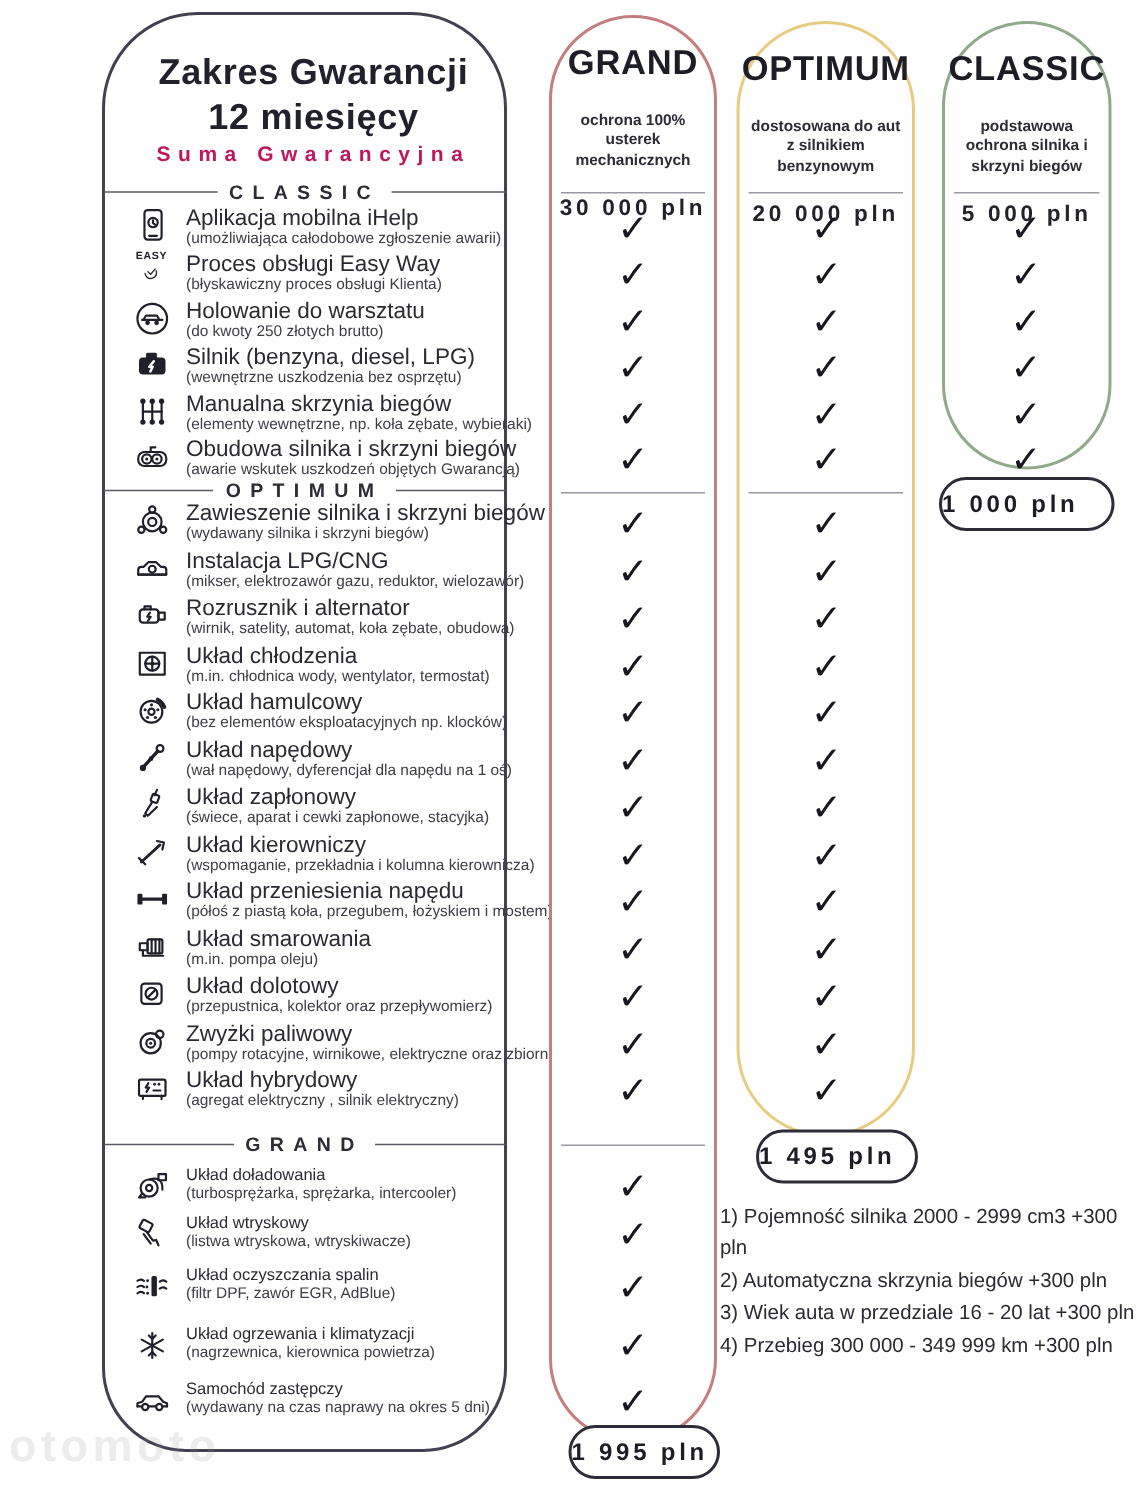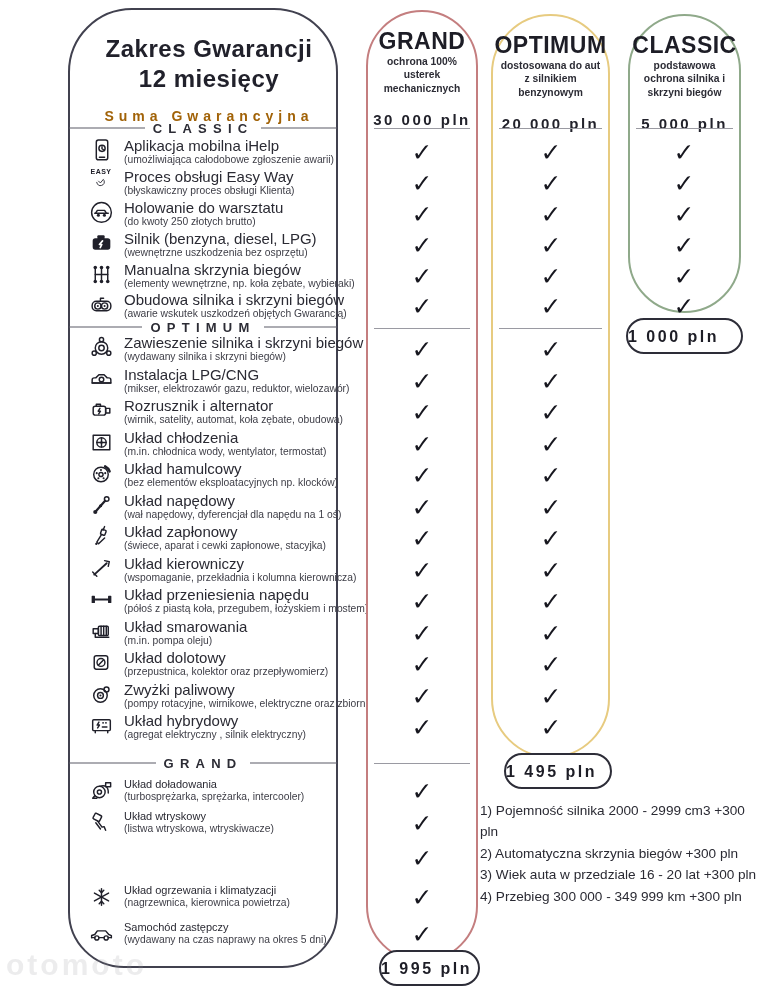--- a/index.html
+++ b/index.html
@@ -3,21 +3,21 @@
 <meta charset="utf-8">
 <style>
   html,body{margin:0;padding:0;background:#fff;}
   .canvas{position:relative;width:764px;height:1000px;background:#fff;overflow:hidden;
           font-family:"Liberation Sans","DejaVu Sans",sans-serif;color:#22222b;}
   
   .lp{position:absolute;left:68px;top:8px;width:270px;height:960px;border:2px solid #41414f;
       border-radius:64px 64px 56px 56px;background:#fff;box-sizing:border-box;padding-left:12px;}
   .t1{text-align:center;font-size:24px;font-weight:bold;letter-spacing:.5px;line-height:1.25;color:#21212b;}
   .lp-head{padding-top:24px;}
-  .t2{text-align:center;font-size:14px;font-weight:bold;letter-spacing:5px;margin-top:14px;color:#a16207;}
+  .t2{text-align:center;font-size:14px;font-weight:bold;letter-spacing:5px;color:#be185d;}
   
   .secdiv{position:absolute;left:69px;width:268px;display:flex;align-items:center;transform:translateY(-50%);}
   .dl{flex:1;height:1px;background:#5a5a66;}
   .dt{font-size:13px;font-weight:bold;letter-spacing:.48em;padding:0 8px;color:#2c2c35;white-space:nowrap;}
   
   .row{position:absolute;left:86px;width:252px;display:flex;align-items:flex-start;gap:8px;transform:translateY(-50%);}
   .ic{flex:0 0 30px;display:flex;flex-direction:column;align-items:center;justify-content:center;}
   .ic svg{width:27px;height:27px;display:block;}
   .ln{fill:none;stroke:#20202a;stroke-width:1.4;stroke-linecap:round;stroke-linejoin:round;}
   .lnw{fill:none;stroke:#fff;stroke-width:1.6;stroke-linecap:round;stroke-linejoin:round;}
@@ -26,21 +26,21 @@
   .rt b{font-weight:500;font-size:15px;line-height:1.15;color:#2a2a33;font-style:normal;white-space:nowrap;}
   .rt i{font-style:normal;font-size:10.3px;line-height:1.25;color:#3d3d46;white-space:nowrap;}
   .row-lg .rt b{font-size:11px;}
   .easy-t{font-style:normal;font-size:7px;font-weight:bold;letter-spacing:.5px;line-height:1;color:#20202a;}
   
   .pill{position:absolute;background:#fff;box-sizing:border-box;text-align:center;}
   .pill-g{left:366px;top:10px;width:112px;height:952px;border:2px solid #c47e7f;border-radius:58px;}
   .pill-o{left:491px;top:14px;width:119px;height:744px;border:2px solid #e7cb80;border-radius:60px;}
   .pill-c{left:628px;top:14px;width:113px;height:299px;border:2px solid #8fa98a;border-radius:57px;}
   .pname{margin-top:16px;font-size:23px;font-weight:800;letter-spacing:.5px;color:#1d1d26;}
-  .ptag{margin-top:0;padding:0 7px;font-size:10.3px;font-weight:bold;line-height:1.3;color:#2c2c35;}
+  .ptag{margin-top:19px;padding:0 7px;font-size:10.3px;font-weight:bold;line-height:1.3;color:#2c2c35;}
   .psum{margin-top:16px;font-size:15px;font-weight:bold;letter-spacing:2.5px;color:#22222b;}
   .pdiv{position:absolute;height:1px;background:#9a9aa2;}
   
   .chk{position:absolute;transform:translate(-50%,-50%);font-family:"DejaVu Sans",sans-serif;
        font-size:25px;font-weight:400;color:#17171f;}
   
   .badge{position:absolute;height:36px;line-height:34px;border:2.5px solid #2d2d38;border-radius:19px;
          background:#fff;font-size:16px;font-weight:bold;letter-spacing:2.5px;
          color:#1d1d26;box-sizing:border-box;}
   
@@ -401,20 +401,36 @@
           <path class="ln" d="M9.5 11.5l4 5.5 2-.5 1.5 3.5"></path>
           <path class="ln" d="M7.5 12.8l4.5 6"></path>
         </svg>
       </span>
       <span class="rt">
         <b>Układ wtryskowy</b>
         <i>(listwa wtryskowa, wtryskiwacze)</i>
       </span>
     </div>
 
+  <div class="row row-lg" style="top:858px">
+      <span class="ic">
+        <svg viewBox="0 0 26 26">
+          <rect class="fl" x="12.5" y="6" width="3.5" height="13" rx="1"></rect>
+          <path class="ln" d="M3.5 9q2-1.6 4.2 0M3.5 13q2-1.6 4.2 0M3.5 17q2-1.6 4.2 0"></path>
+          <circle class="fl" cx="10" cy="9" r="0.9"></circle>
+          <circle class="fl" cx="9.6" cy="13" r="0.9"></circle>
+          <circle class="fl" cx="10" cy="17" r="0.9"></circle>
+          <path class="ln" d="M17.8 9.5q2-1.6 4.2 0M17.8 14q2-1.6 4.2 0"></path>
+        </svg>
+      </span>
+      <span class="rt">
+        <b>Układ oczyszczania spalin</b>
+        <i>(filtr DPF, zawór EGR, AdBlue)</i>
+      </span>
+    </div>
 
   <div class="row row-lg" style="top:897px">
       <span class="ic">
         <svg viewBox="0 0 26 26">
           <line class="ln" x1="13" y1="5" x2="13" y2="21"></line>
           <line class="ln" x1="6.2" y1="9.2" x2="19.8" y2="16.8"></line>
           <line class="ln" x1="19.8" y1="9.2" x2="6.2" y2="16.8"></line>
           <line class="ln" x1="10.8" y1="6.6" x2="13" y2="8.8"></line>
           <line class="ln" x1="15.2" y1="6.6" x2="13" y2="8.8"></line>
           <line class="ln" x1="10.8" y1="19.4" x2="13" y2="17.2"></line>

